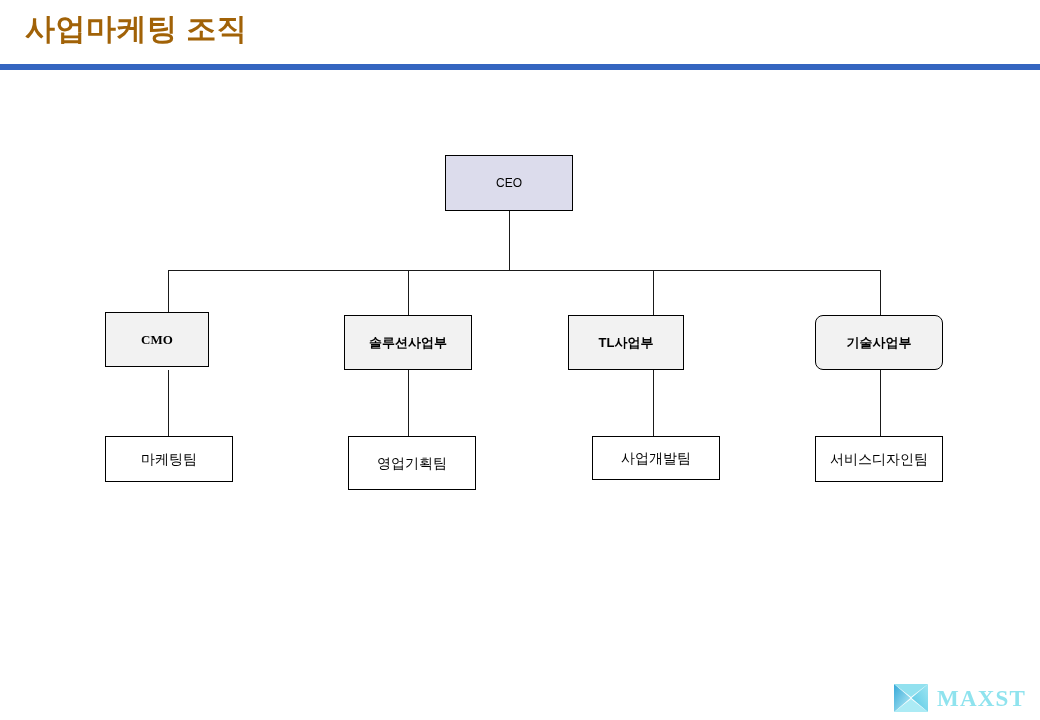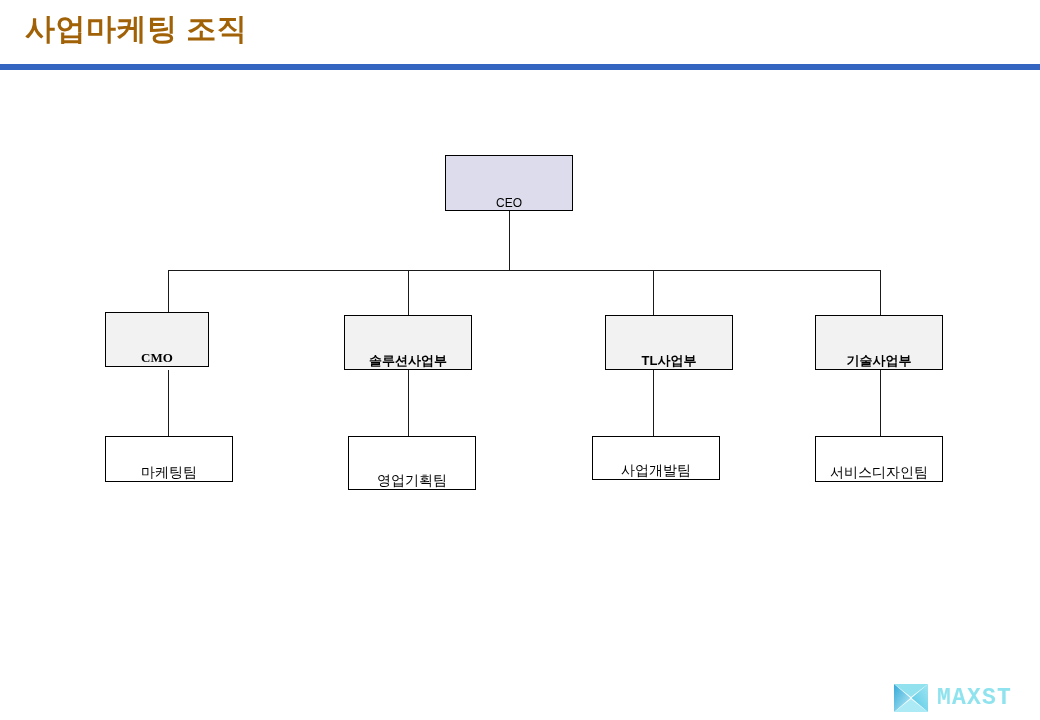--- a/index.html
+++ b/index.html
@@ -48,21 +48,21 @@
     left: 0;
     top: 0;
     width: 1040px;
     height: 720px;
   }
   .node {
     position: absolute;
     box-sizing: border-box;
     border: 1px solid #000000;
     display: flex;
-    align-items: flex-end;
+    align-items: center;
     justify-content: center;
     text-align: center;
     color: #000000;
     background: #ffffff;
   }
   .node .node-label {
     display: block;
     width: 100%;
     line-height: 1.2;
   }
@@ -113,21 +113,21 @@
     width: 36px;
     height: 30px;
     flex: 0 0 auto;
   }
   #maxst-wordmark {
     font-size: 23px;
     font-weight: bold;
     letter-spacing: 1.2px;
     color: #8FE3EE;
     line-height: 1;
-    font-family: Liberation Mono, monospace;
+    font-family: Liberation Serif, serif;
   }
 </style>
 </head>
 <body>
 
 <div id="slide">
 
   <div id="page-title">사업마케팅 조직</div>
   <div id="title-rule"></div>
 
@@ -149,24 +149,24 @@
     <div class="node level-0" style="left:445px; top:155px; width:128px; height:56px;">
       <span class="node-label">CEO</span>
     </div>
 
     <div class="node level-1" style="left:105px; top:312px; width:104px; height:55px;font-family:Liberation Serif, serif;">
       <span class="node-label">CMO</span>
     </div>
     <div class="node level-1" style="left:344px; top:315px; width:128px; height:55px;">
       <span class="node-label">솔루션사업부</span>
     </div>
-    <div class="node level-1" style="left:605px; top:315px; width:128px; height:55px;">
+    <div class="node level-1" style="left:568px; top:315px; width:116px; height:55px;">
       <span class="node-label">TL사업부</span>
     </div>
-    <div class="node level-1" style="left:815px; top:315px; width:128px; height:55px;">
+    <div class="node level-1" style="left:815px; top:315px; width:128px; height:55px;border-radius:8px;">
       <span class="node-label">기술사업부</span>
     </div>
 
     <div class="node level-2" style="left:105px; top:436px; width:128px; height:46px;">
       <span class="node-label">마케팅팀</span>
     </div>
     <div class="node level-2" style="left:348px; top:436px; width:128px; height:54px;">
       <span class="node-label">영업기획팀</span>
     </div>
     <div class="node level-2" style="left:592px; top:436px; width:128px; height:44px;">

